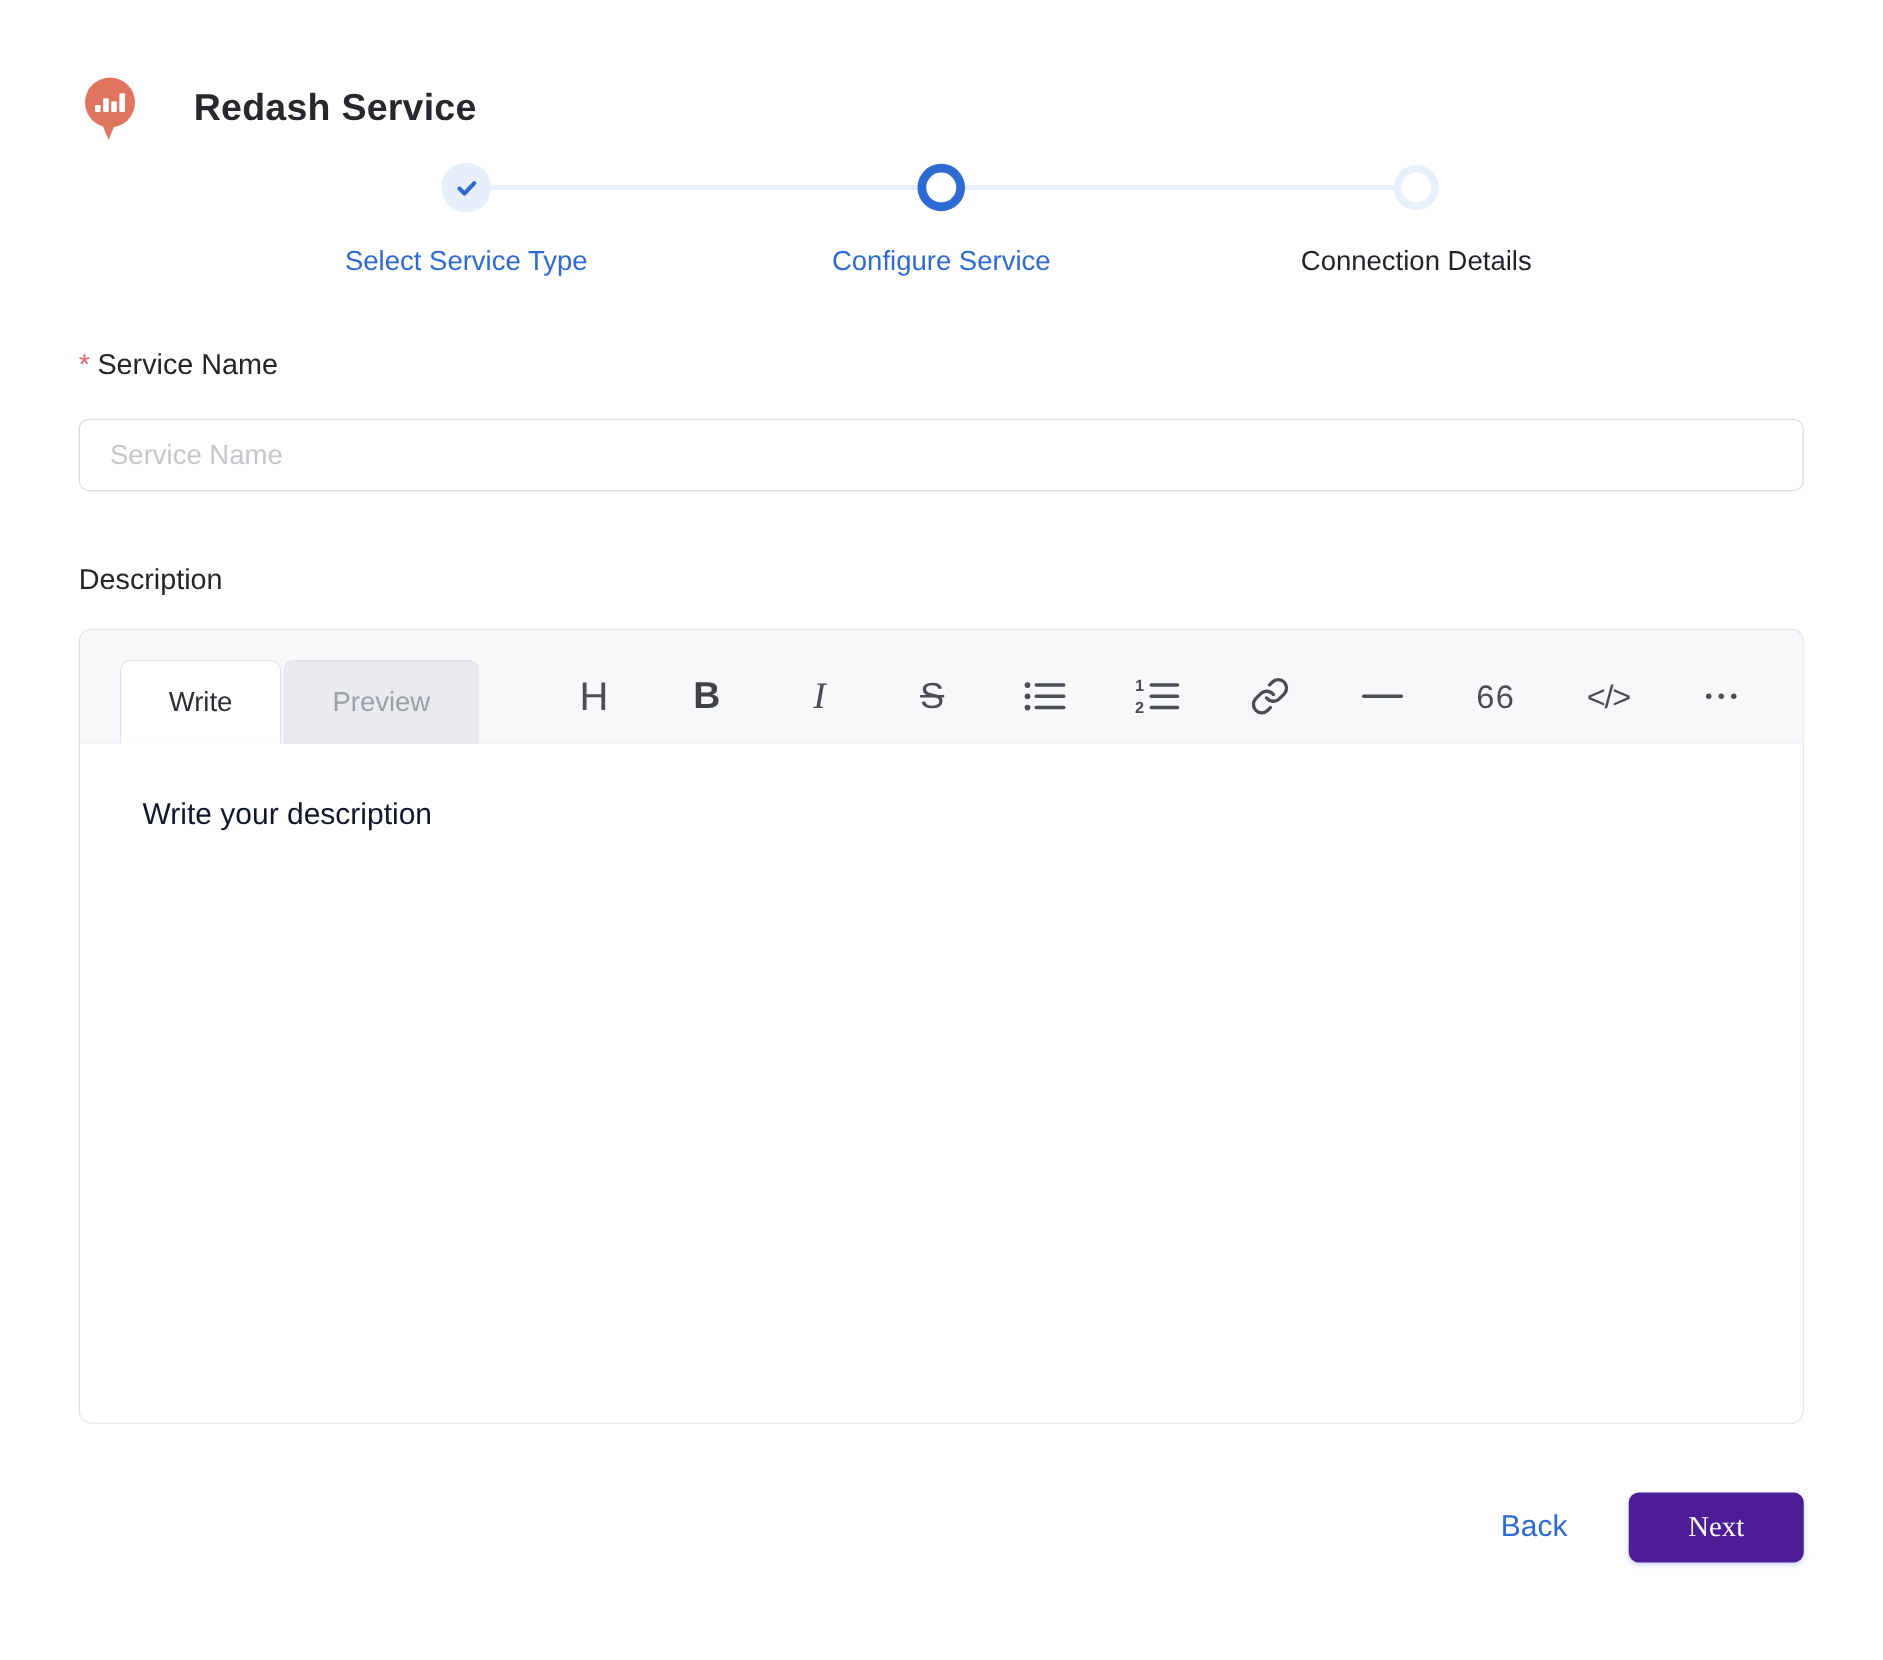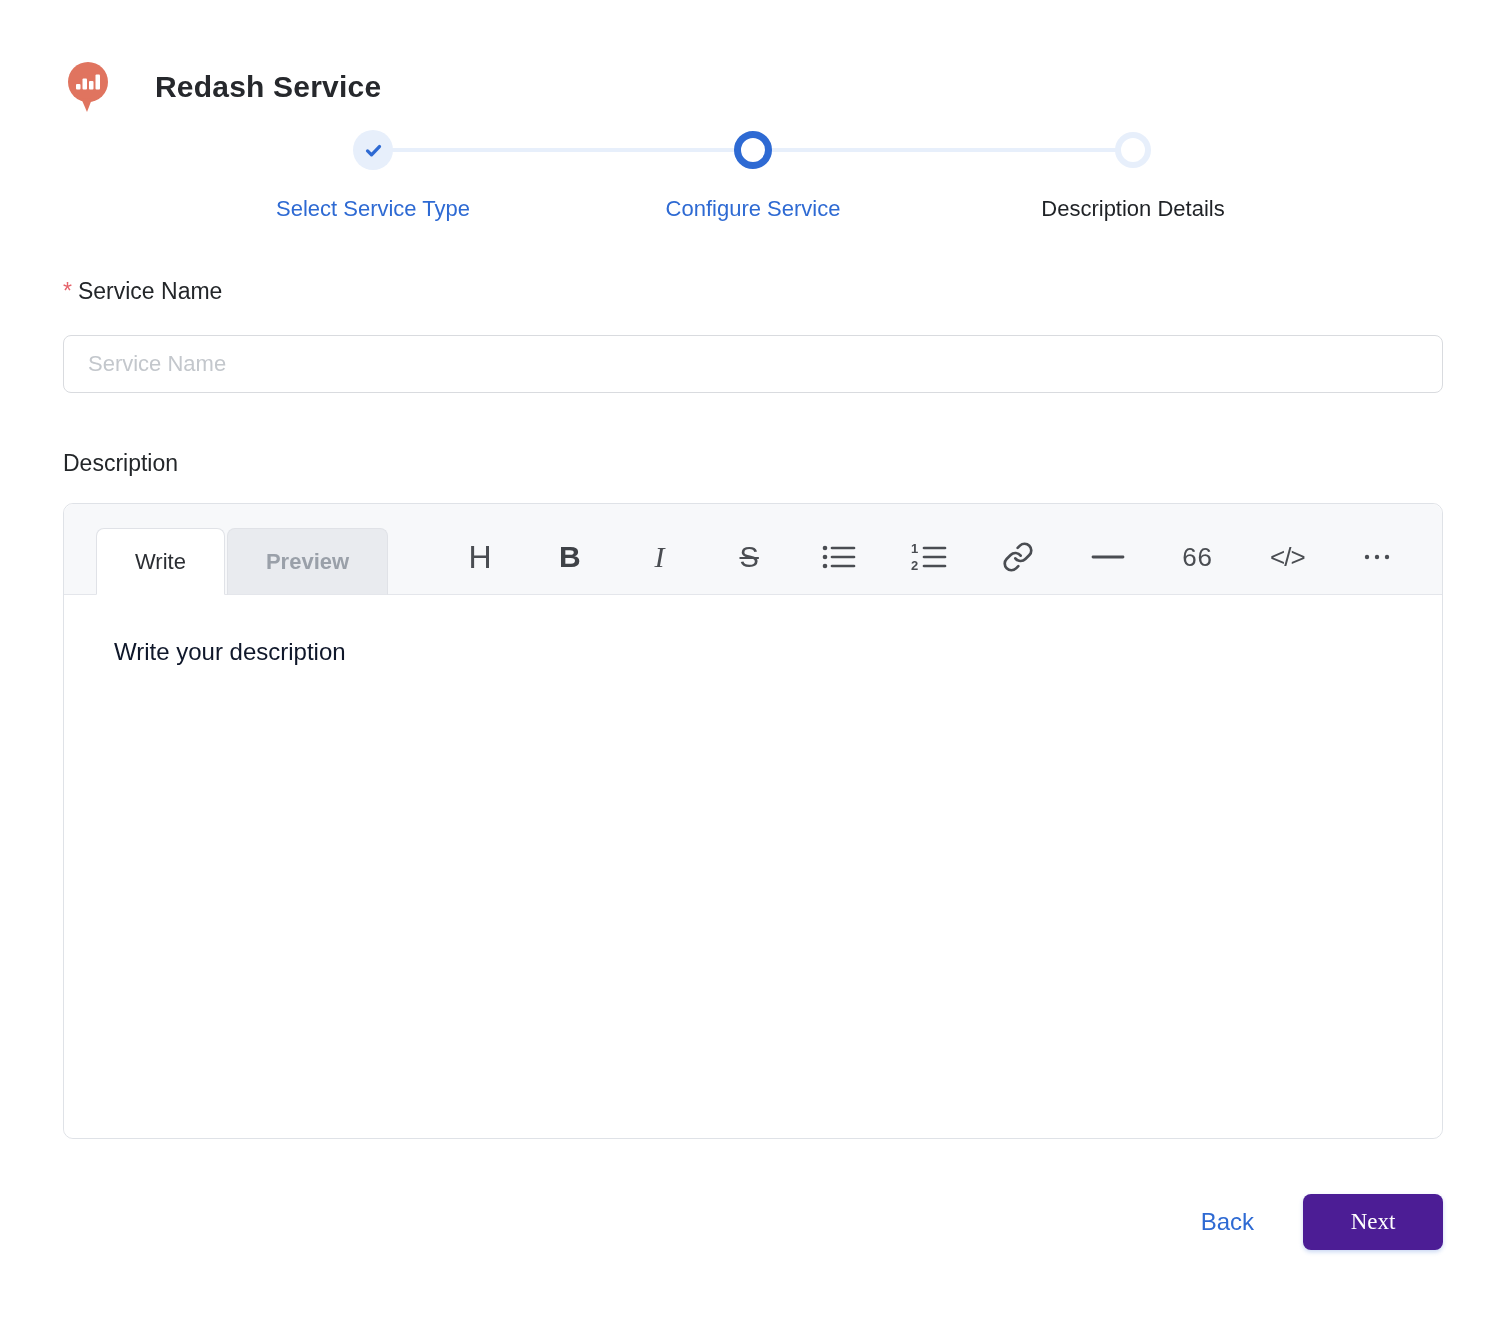--- a/index.html
+++ b/index.html
@@ -130,21 +130,20 @@
     height: 67px;
     padding: 0 38px;
     display: flex;
     align-items: center;
     font-size: 22px;
     border: 1px solid #e0e2e7;
     border-radius: 8px 8px 0 0;
     cursor: pointer;
     background: transparent;
     font-family: "Liberation Sans", sans-serif;
-    font-weight: bold;
   }
   .tab.active {
     background: #ffffff;
     border-bottom-color: #ffffff;
     color: #2b2e33;
     font-weight: 500;
   }
   .tab.inactive {
     background: #e9ebef;
     border-bottom-color: #e4e6eb;
@@ -256,21 +255,21 @@
       <div class="circle-row">
         <span class="step-circle"></span>
       </div>
       <div class="step-label">Configure Service</div>
     </div>
 
     <div class="step upcoming">
       <div class="circle-row">
         <span class="step-circle"></span>
       </div>
-      <div class="step-label">Description Details</div>
+      <div class="step-label">Connection Details</div>
     </div>
   </nav>
 
   
   <div class="field-label">
     <span class="req">*</span><span>Service Name</span>
   </div>
   <input class="text-input" type="text" placeholder="Service Name" style="">
 
   

